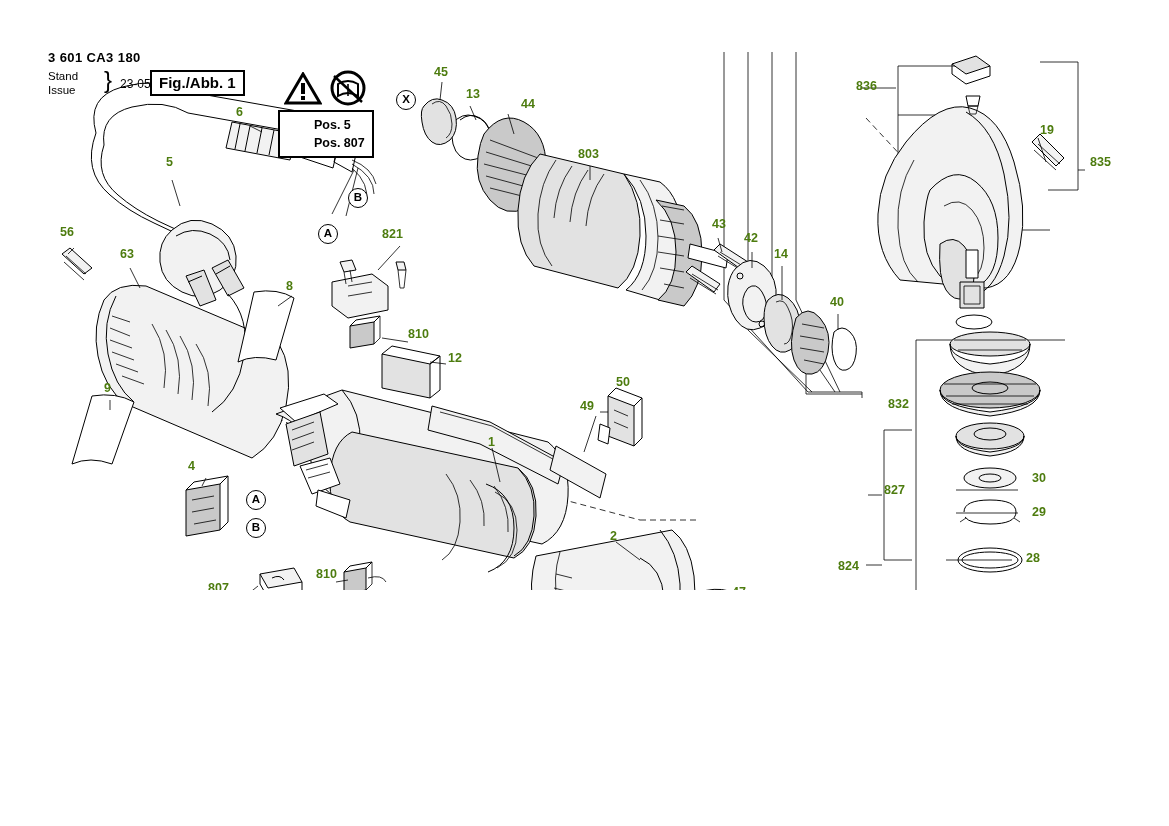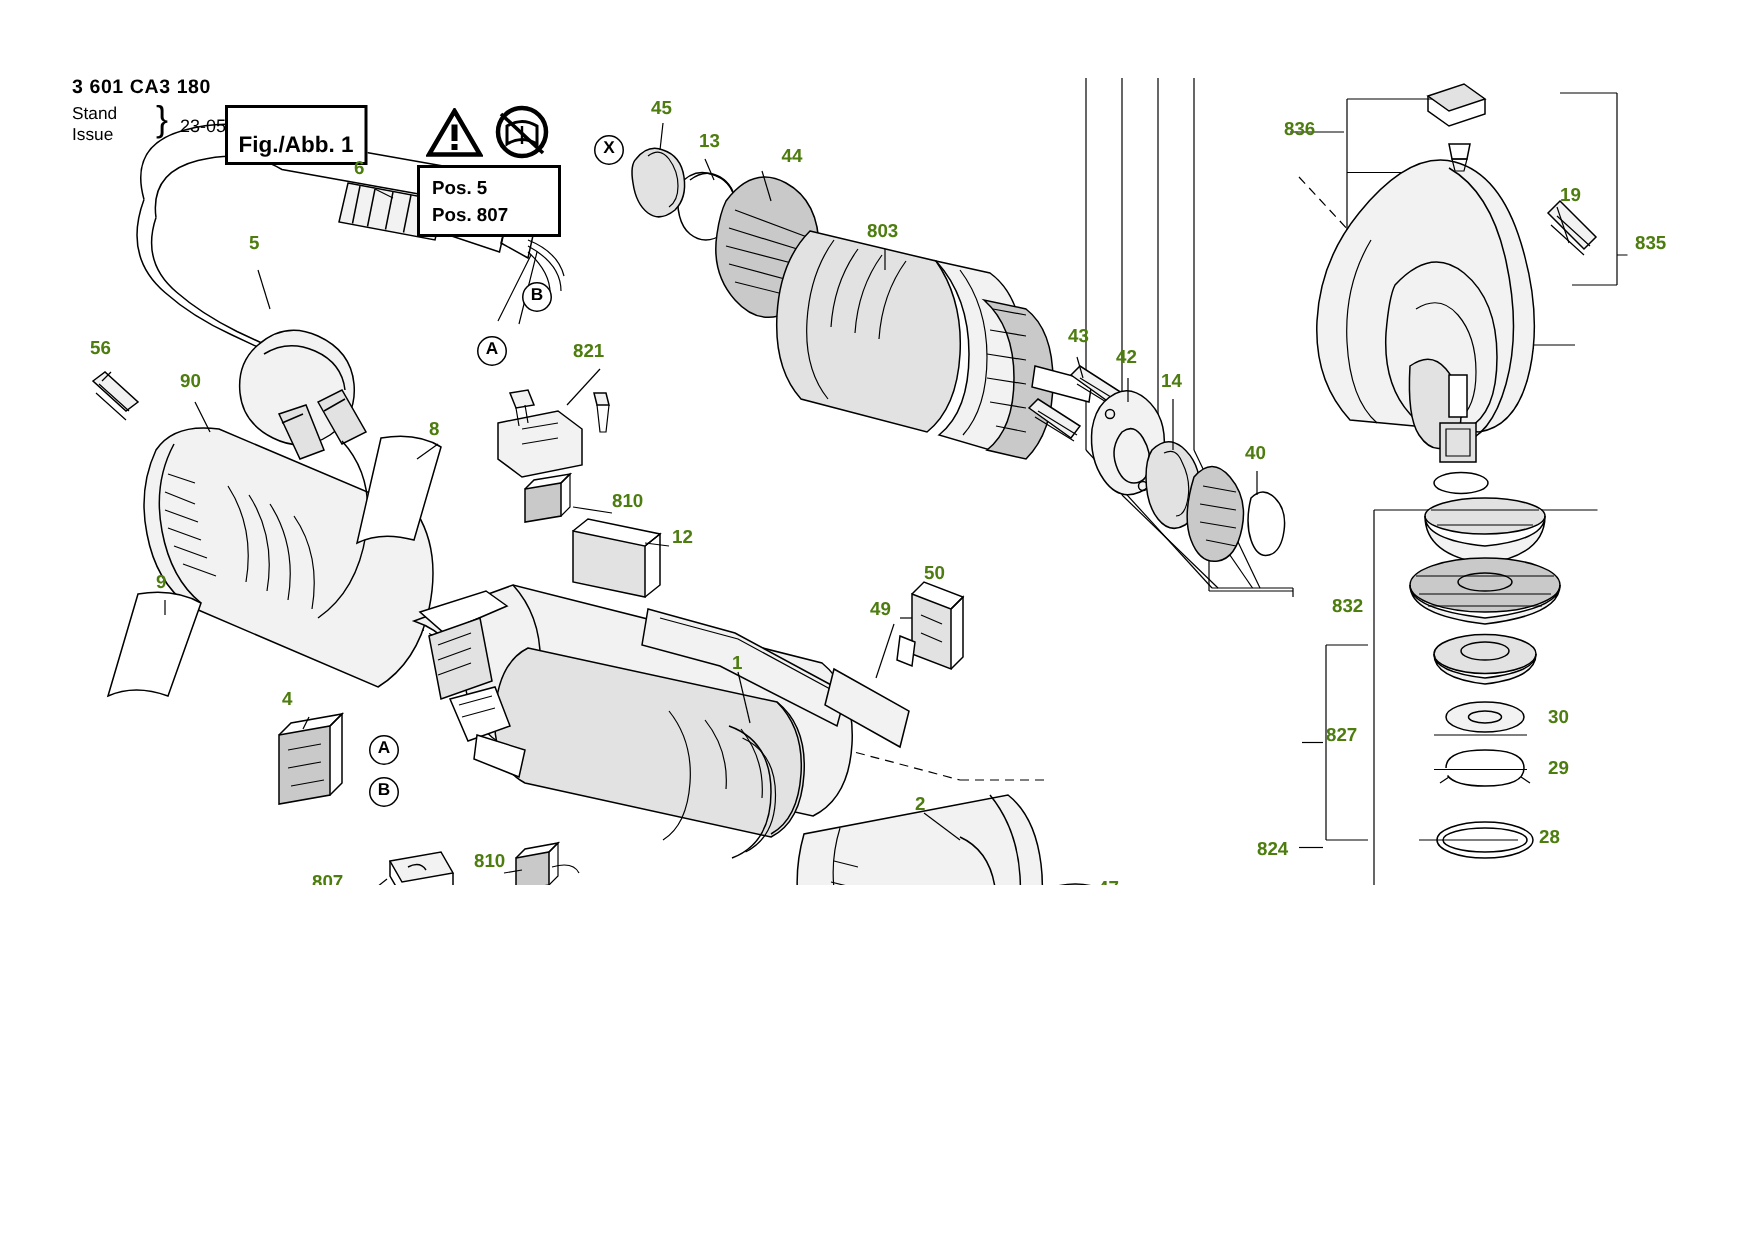--- a/index.html
+++ b/index.html
@@ -38,36 +38,37 @@
     font-size: 11.5px;
     line-height: 1.15;
   }
   .hdr-date {
     position: absolute;
     font-size: 12px;
   }
   .figbox {
     position: absolute;
     border: 2px solid #000;
-    padding: 16px 7px 3px 7px;
+    padding: 2px 7px 3px 7px;
     font-size: 15px;
     font-weight: bold;
     background: #fff;
   }
   .posbox {
     position: absolute;
     border: 2px solid #000;
     background: #fff;
     box-sizing: border-box;
   }
   .posbox .posline {
     position: absolute;
     font-size: 12.5px;
     font-weight: bold;
     white-space: nowrap;
+    margin-left: 26px;
   }
   .circ {
     position: absolute;
     border: 1.6px solid #000;
     border-radius: 50%;
     background: #fff;
     font-size: 11.5px;
     font-weight: bold;
     text-align: center;
     box-sizing: border-box;
@@ -506,21 +507,21 @@
 
   <div class="lbl" style="left:1032px; top:472px;">30</div>
   <div class="lbl" style="left:1032px; top:506px;">29</div>
   <div class="lbl" style="left:1026px; top:552px;">28</div>
   <div class="lbl" style="left:926px; top:644px;">27</div>
   <div class="lbl" style="left:1048px; top:648px;">26</div>
 
   <div class="lbl" style="left:236px; top:106px;">6</div>
   <div class="lbl" style="left:166px; top:156px;">5</div>
   <div class="lbl" style="left:60px;  top:226px;">56</div>
-  <div class="lbl" style="left:120px; top:248px;">90</div>
+  <div class="lbl" style="left:120px; top:248px;">63</div>
   <div class="lbl" style="left:286px; top:280px;">8</div>
   <div class="lbl" style="left:104px; top:382px;">9</div>
   <div class="lbl" style="left:188px; top:460px;">4</div>
 
   <div class="lbl" style="left:382px; top:228px;">821</div>
   <div class="lbl" style="left:408px; top:328px;">810</div>
   <div class="lbl" style="left:448px; top:352px;">12</div>
   <div class="lbl" style="left:488px; top:436px;">1</div>
   <div class="lbl" style="left:610px; top:530px;">2</div>
   <div class="lbl" style="left:580px; top:400px;">49</div>

